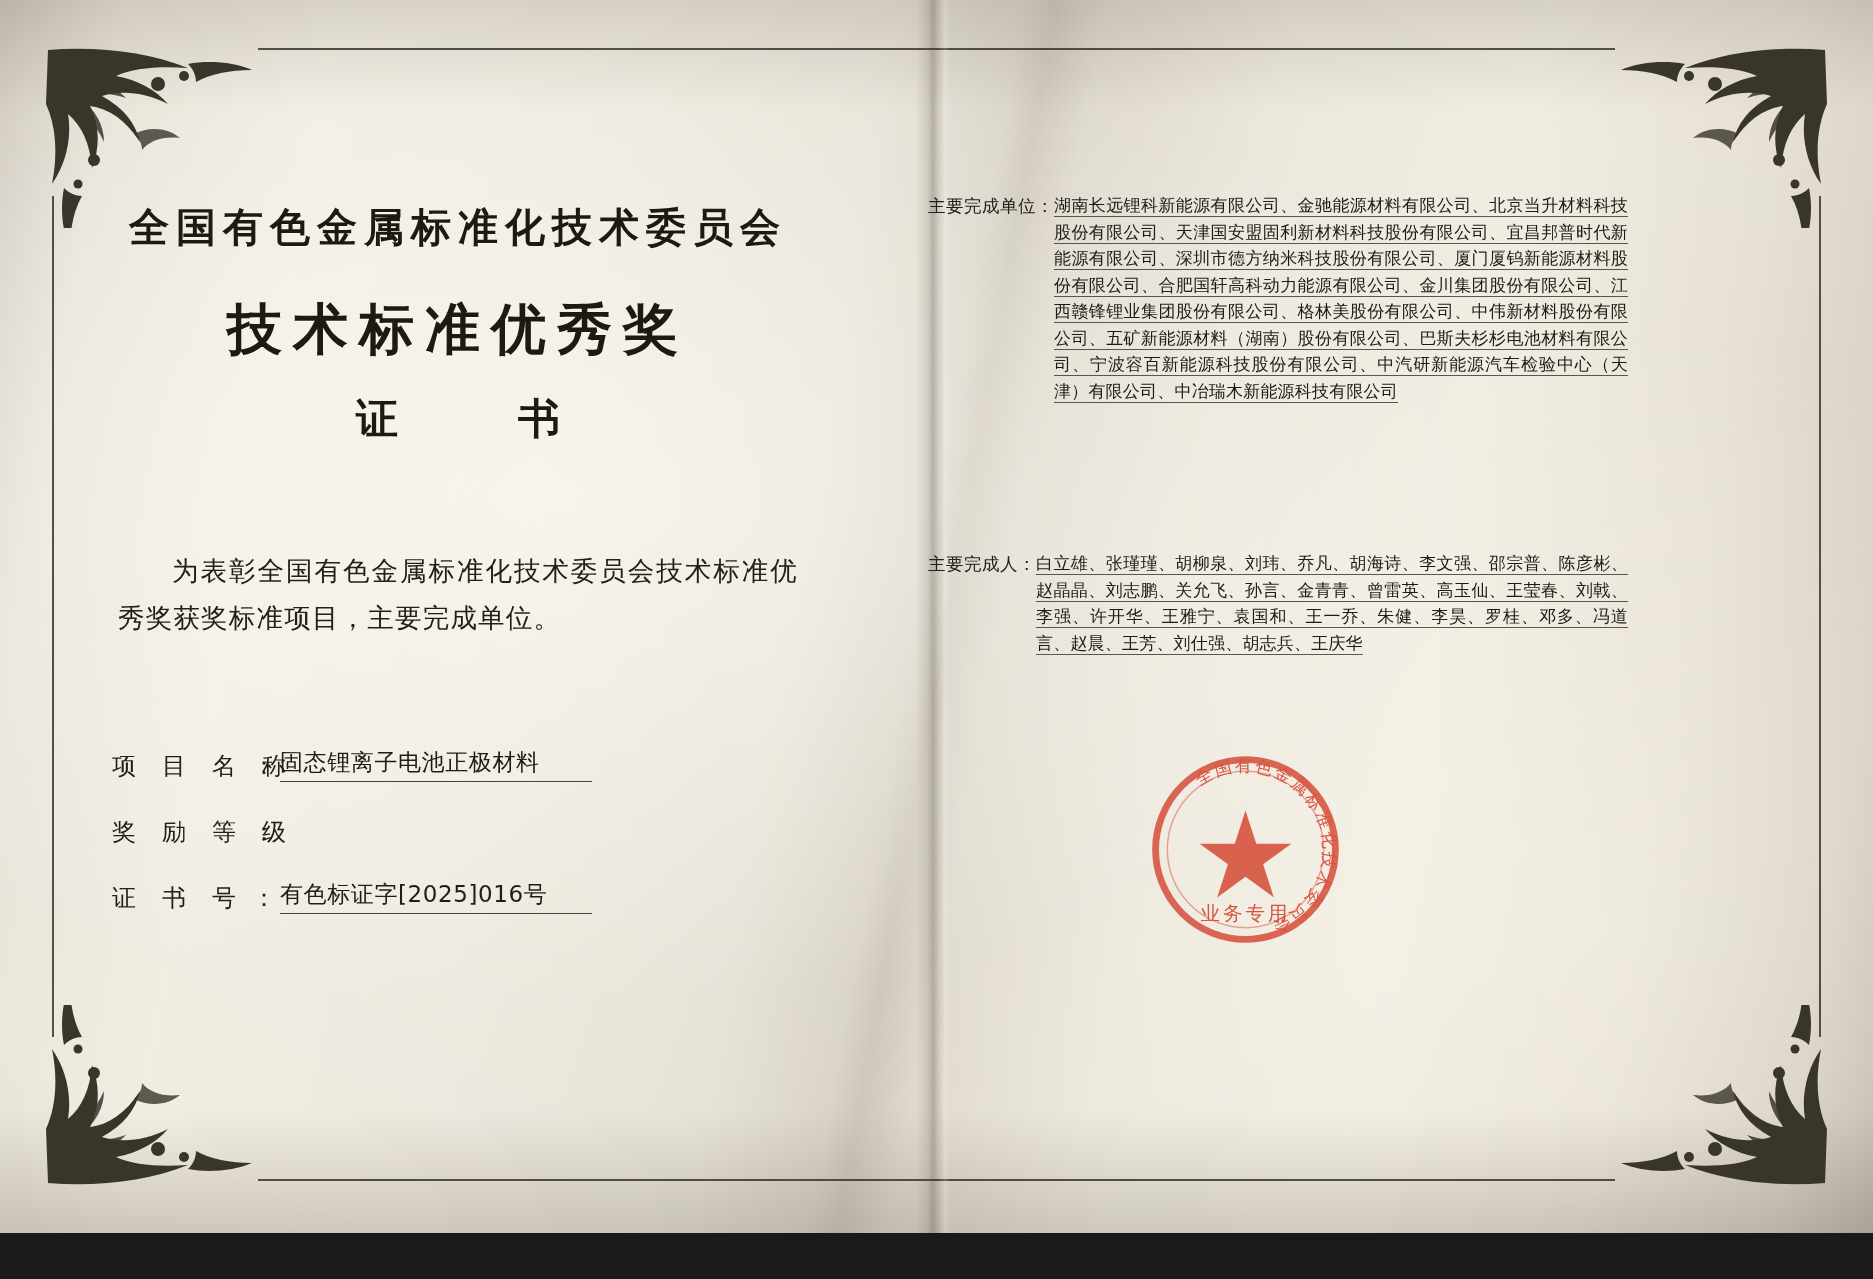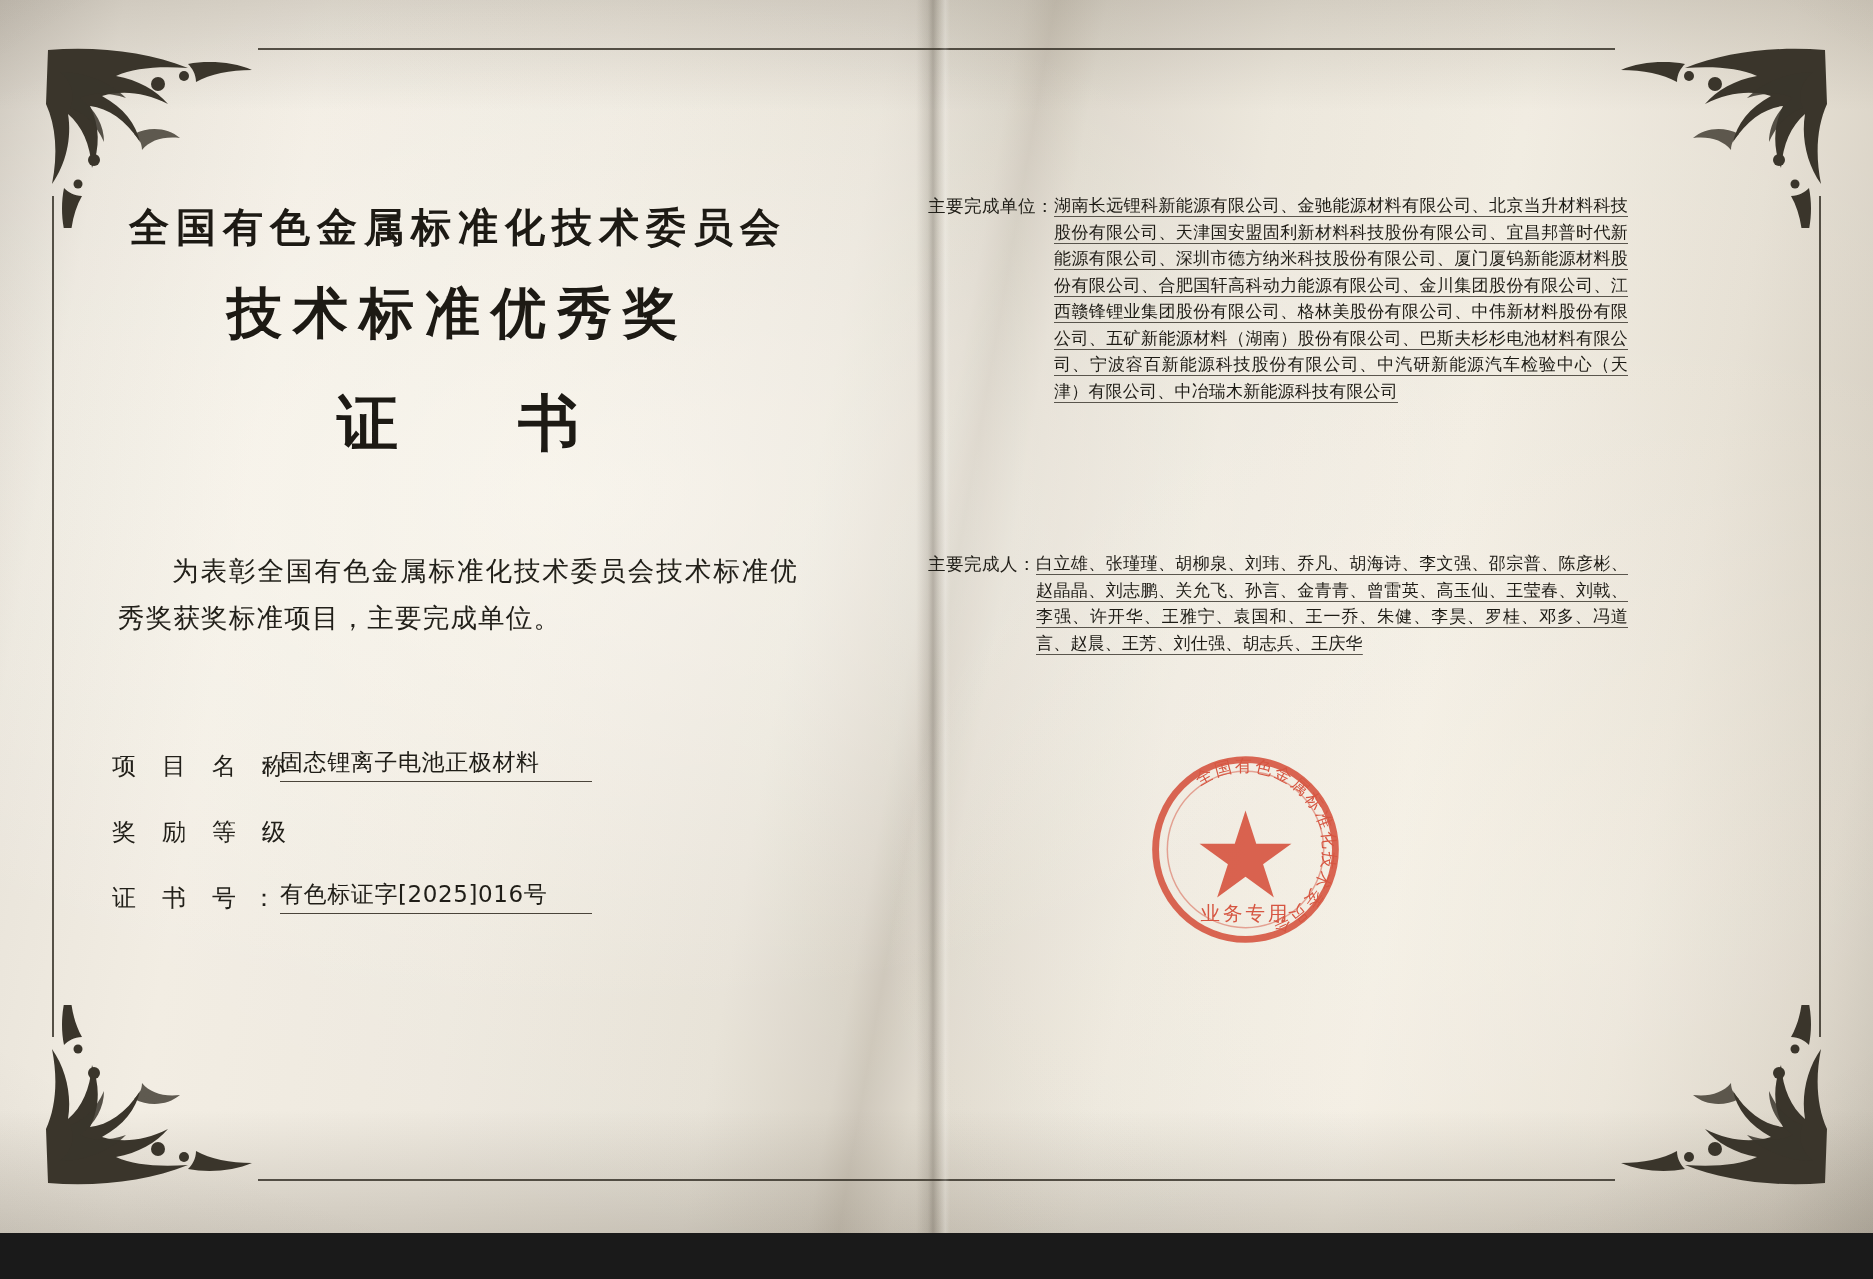--- a/index.html
+++ b/index.html
@@ -94,29 +94,29 @@
     color: #1d1a14;
     font-family: "DejaVu Serif", "Liberation Serif", serif;
   }
   .title-line1 {
     font-size: 40px;
     letter-spacing: 7px;
     font-weight: 700;
     text-shadow: 0 1px 0 rgba(255,255,255,0.45);
   }
   .title-line2 {
-    margin-top: 22px;
+    margin-top: 38px;
     font-size: 55px;
     letter-spacing: 11px;
     font-weight: 700;
     text-shadow: 0 1px 0 rgba(255,255,255,0.45);
   }
   .title-line3 {
-    margin-top: 32px;
-    font-size: 61px;
+    margin-top: 24px;
+    font-size: 42px;
     font-weight: 700;
     letter-spacing: 120px;
     padding-left: 120px;
     text-shadow: 0 1px 0 rgba(255,255,255,0.45);
   }
 
   .body-text {
     position: absolute;
     left: 118px;
     top: 548px;

